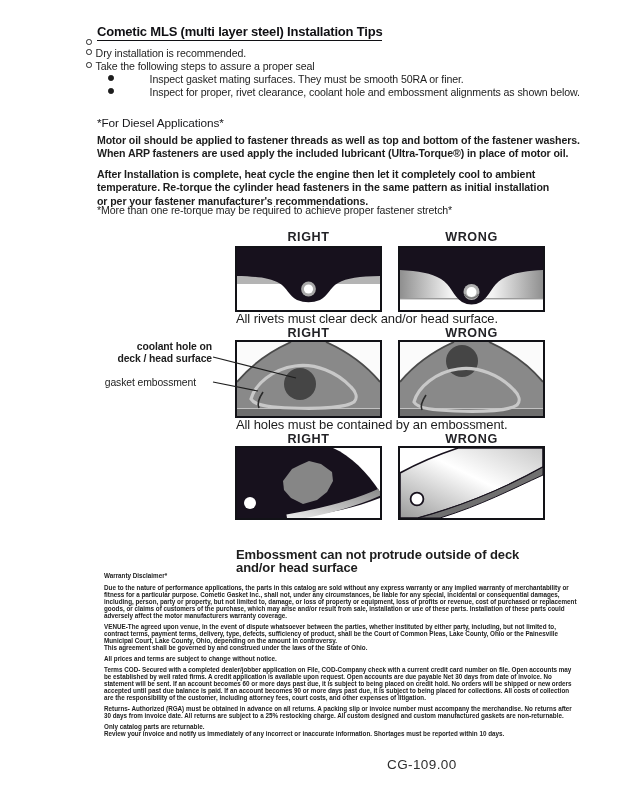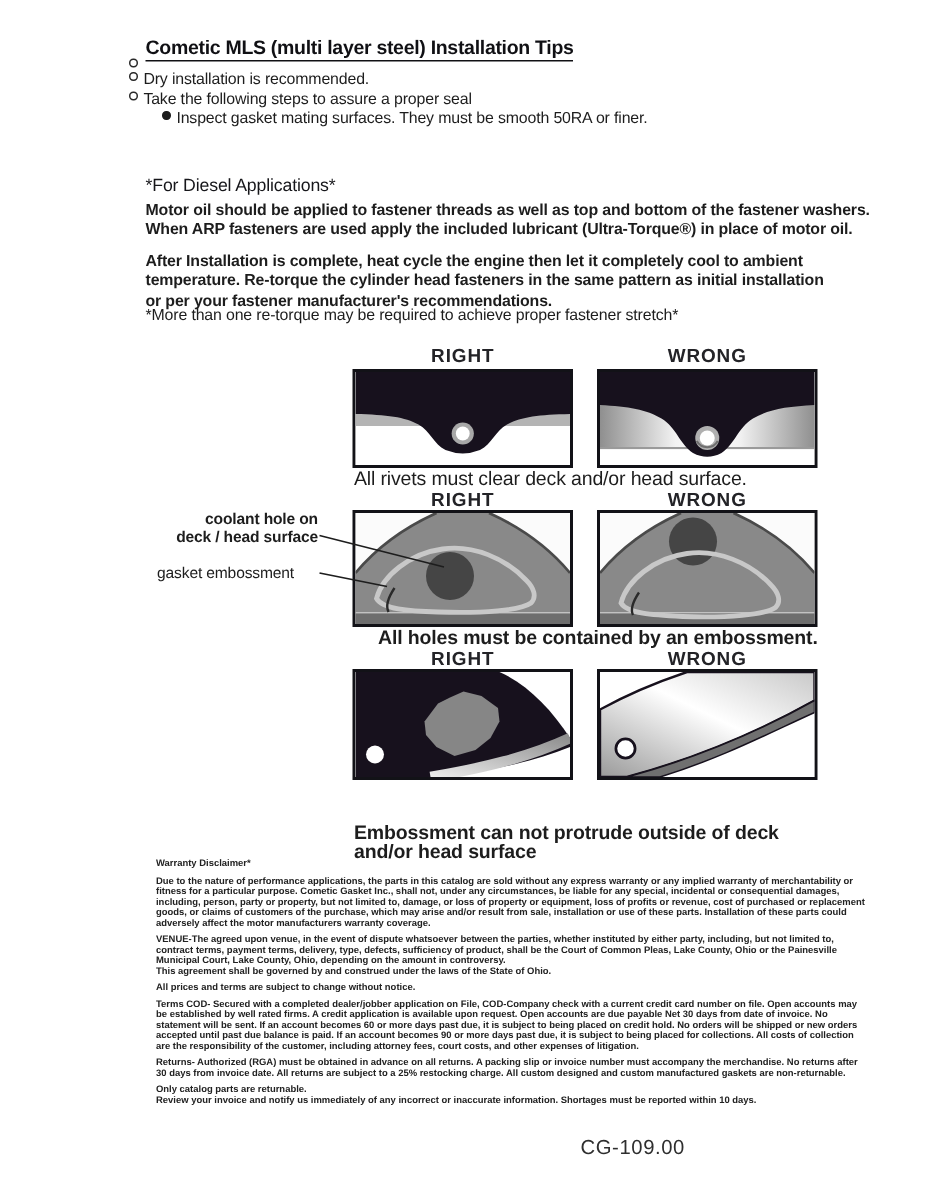--- a/index.html
+++ b/index.html
@@ -13,21 +13,21 @@
   .title{
     left:97px;top:24px;font-size:13px;font-weight:bold;color:#101014;
     letter-spacing:-0.2px;border-bottom:1.6px solid #101014;padding-bottom:1px;
   }
   
   .bullets{left:86px;top:41px;font-size:10.6px;line-height:13px;letter-spacing:-0.1px;width:500px;}
   .brow{display:flex;align-items:baseline;}
   .dot{flex:0 0 auto;width:3.6px;height:3.6px;border-radius:50%;margin-right:4px;position:relative;top:-2px;}
   .hollow{border:1px solid #2a2a2a;background:#fff;}
   .filled{background:#1d1d1d;border:1px solid #1d1d1d;}
-  .sub{margin-left:22px;}
+  .sub{margin-left:22px;gap:32px;}
   
   .h2{left:97px;top:116px;font-size:11.8px;font-weight:normal;color:#16161a;letter-spacing:-0.1px;}
   .body{font-size:10.6px;line-height:13.4px;letter-spacing:-0.1px;width:505px;}
   .p1{left:97px;top:134px;}
   .p2{left:97px;top:168px;}
   .note{left:97px;top:204px;font-size:10.6px;letter-spacing:-0.1px;}
   
   .figlabel{width:147px;text-align:center;font-size:12.6px;font-weight:bold;color:#232327;letter-spacing:0.6px;}
   .box{border:2px solid #121217;background:#fff;line-height:0;}
   .cap{font-size:13px;letter-spacing:-0.1px;color:#1d1d1d;}
@@ -53,20 +53,24 @@
         <span class="dot hollow"></span>
         <span>Dry installation is recommended.</span>
       </div>
     <div class="brow">
         <span class="dot hollow"></span>
         <span>Take the following steps to assure a proper seal</span>
       </div>
     <div class="brow sub">
         <span class="dot filled"></span>
         <span>Inspect gasket mating surfaces.  They must be smooth 50RA or finer.</span>
+      </div>
+    <div class="brow sub">
+        <span class="dot filled"></span>
+        <span>Inspect for proper, rivet clearance, coolant hole and embossment alignments as shown below.</span>
       </div>
   </div>
 
   <div class="abs h2">*For Diesel Applications*</div>
   <div class="abs body pre p1">Motor oil should be applied to fastener threads as well as top and bottom of the fastener washers.
 When ARP fasteners are used apply the included lubricant (Ultra-Torque®) in place of motor oil.</div>
   <div class="abs body pre p2">After Installation is complete, heat cycle the engine then let it completely cool to ambient
 temperature. Re-torque the cylinder head fasteners in the same pattern as initial installation
 or per your fastener manufacturer's recommendations.</div>
   <div class="abs note">*More than one re-torque may be required to achieve proper fastener stretch*</div>
@@ -142,21 +146,21 @@
       <path d="M14,60 C18,45 36,30 58,27 C78,24 100,33 114,48 C119,53 121,59 117,63 C110,68 85,70 55,69 C35,68 18,67 14,60 Z" fill="none" stroke="#c8c8c8" stroke-width="3.2"></path>
       <path d="M26,53 C22,59 20,64 22,68" fill="none" stroke="#2a2a2a" stroke-width="1.6"></path>
     </svg>
   </div>
 
   <svg class="abs" style="left:100px;top:330px;" width="350" height="84" viewBox="0 0 350 84">
     <line x1="113" y1="27" x2="196" y2="48" stroke="#1d1d1d" stroke-width="1.1"></line>
     <line x1="113" y1="52" x2="158" y2="61" stroke="#1d1d1d" stroke-width="1.1"></line>
   </svg>
 
-  <div class="abs cap" style="left:252px;top:417px;font-weight:bold;">All holes must be contained by an embossment.</div>
+  <div class="abs cap" style="left:236px;top:417px;">All holes must be contained by an embossment.</div>
 
   <div class="abs figlabel" style="left:235px;top:432px;">RIGHT</div>
   <div class="abs figlabel" style="left:398px;top:432px;">WRONG</div>
 
   <div class="abs box" style="left:235px;top:446px;">
     <svg width="143" height="70" viewBox="0 0 143 70" xmlns="http://www.w3.org/2000/svg">
       <defs>
         <linearGradient id="gStripe" x1="0" y1="1" x2="1" y2="0">
           <stop offset="0" stop-color="#ededed"></stop>
             <stop offset="0.5" stop-color="#bdbdbd"></stop>

